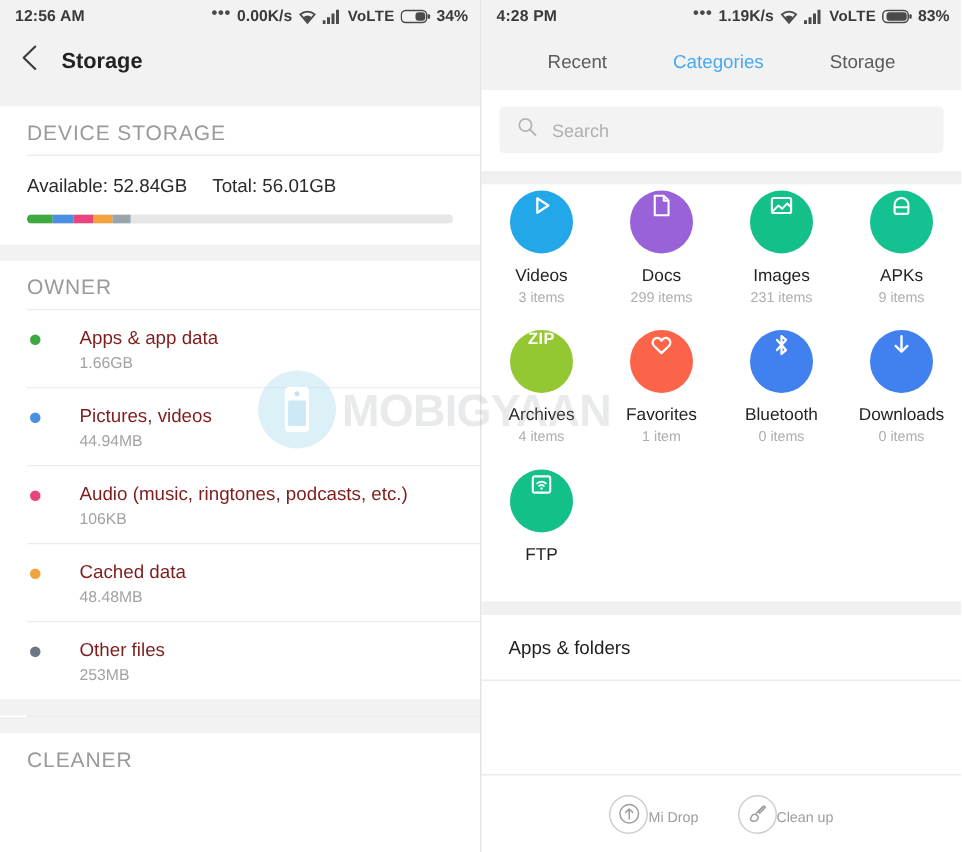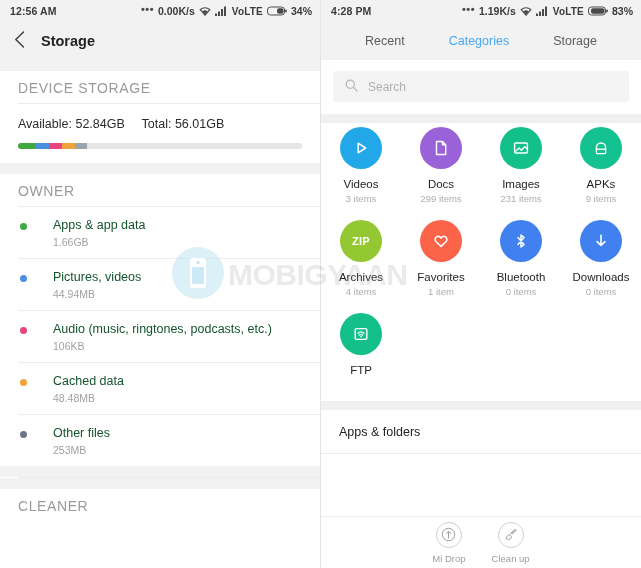--- a/index.html
+++ b/index.html
@@ -51,21 +51,21 @@
     background:#e6e6e6; overflow:hidden; display:flex; width:284px;
   }
   .bar-seg { height:100%; }
 
   .item {
     display:flex; align-items:flex-start; padding:11px 18px 10px 20px;
     background:#fff;
   }
   .dot { width:7px; height:7px; border-radius:50%; margin-top:5px; flex:none; }
   .item-body { margin-left:26px; }
-  .item-title { font-size:12.5px; color:#14532d; line-height:15px; }
+  .item-title { font-size:12.5px; color:#7f1d1d; line-height:15px; }
   .item-sub { font-size:10.5px; color:#a2a2a2; margin-top:3px; }
 
   
   .tabs {
     height:38px; background:#f2f2f2; display:flex; align-items:center;
     justify-content:center; gap:44px;
   }
   .tab { font-size:12.5px; color:#5c5c5c; }
   .tab.active { color:#4aa8f0; }
 
@@ -81,35 +81,35 @@
   .grid {
     display:grid; grid-template-columns:repeat(4,1fr);
     padding:4px 0 6px 0; background:#fff;
   }
   .cell {
     display:flex; flex-direction:column; align-items:center;
     padding-bottom:16px;
   }
   .circle {
     width:42px; height:42px; border-radius:50%;
-    display:flex; align-items:center; justify-content:center;
+    display:flex; justify-content:center;
   }
   .cell-label { font-size:11.5px; color:#242424; margin-top:9px; }
   .cell-count { font-size:9.5px; color:#adadad; margin-top:3px; }
   .zip-text { color:#fff; font-size:11px; font-weight:bold; letter-spacing:0.3px; }
 
   .apps-gap { height:9px; background:#f0f0f0; }
   .apps-row { padding:15px 18px 14px 18px; background:#fff; font-size:12.5px; color:#222; }
 
   .bottombar {
     position:absolute; left:0; right:0; bottom:0; height:52px;
     background:#fff; border-top:1px solid #ececec;
     display:flex; align-items:center; justify-content:center; gap:26px;
   }
-  .bb-item { display:flex; flex-direction:column; align-items:center; }
+  .bb-item { display:flex; align-items:center; }
   .bb-circle {
     width:26px; height:26px; border-radius:50%; border:1px solid #cfcfcf;
     display:flex; align-items:center; justify-content:center;
   }
   .bb-label { font-size:9.5px; color:#9d9d9d; margin-top:5px; }
 
   
   .watermark {
     position:absolute; left:170px; top:235px; width:260px; height:80px;
     display:flex; align-items:center; gap:2px; pointer-events:none; z-index:40;

